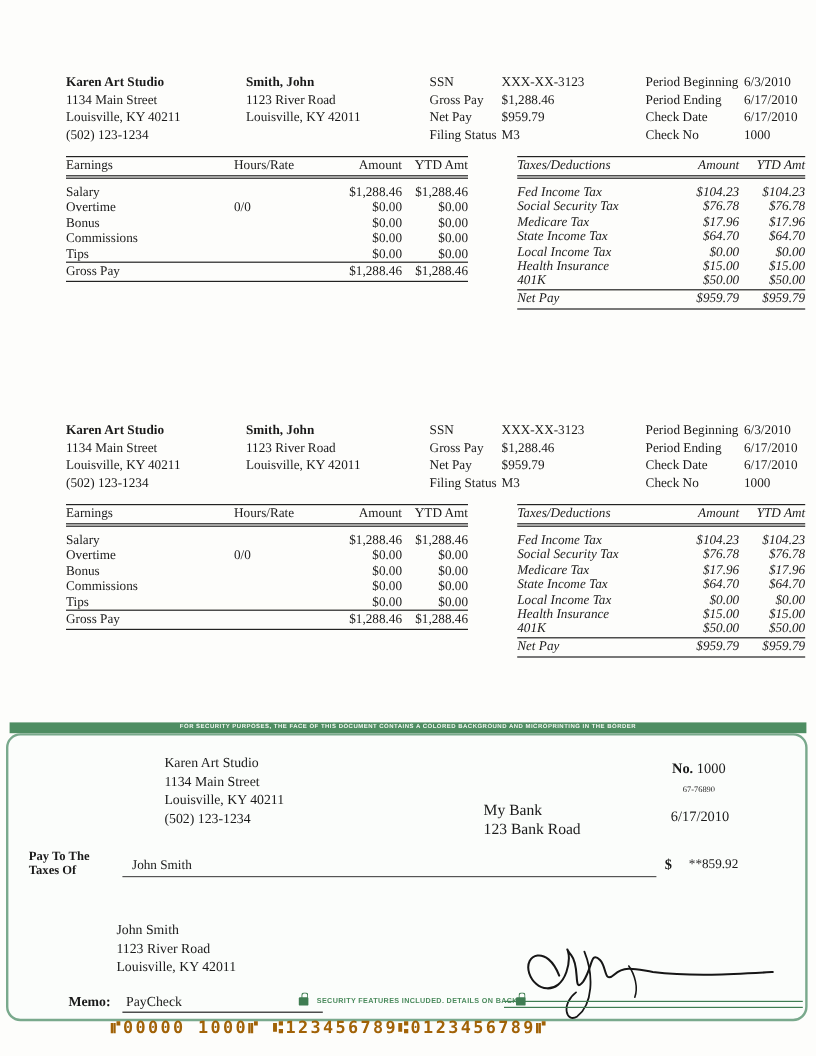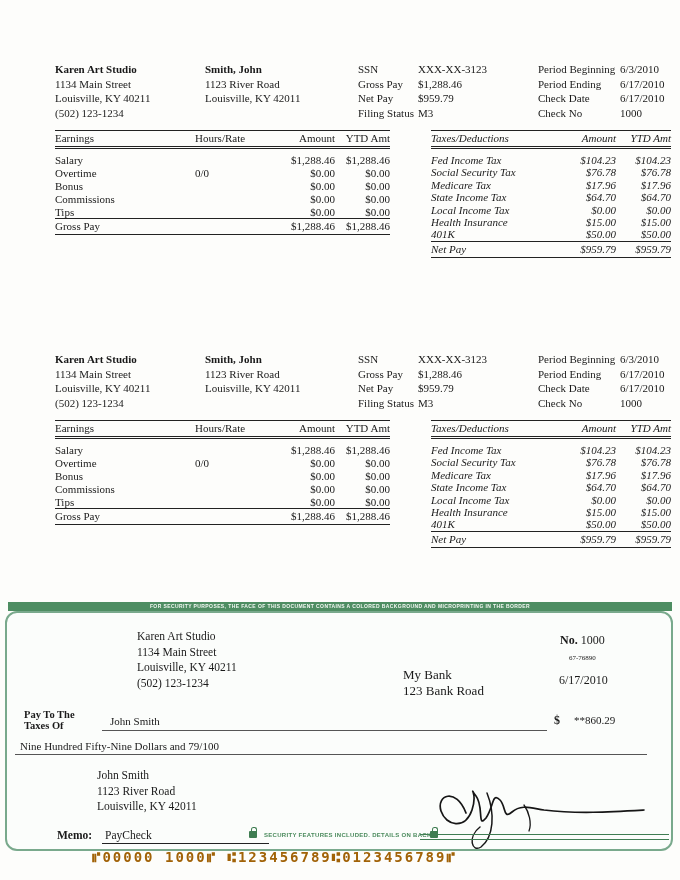--- a/index.html
+++ b/index.html
@@ -391,25 +391,22 @@
   <div class="paytolabel">
     <div>Pay To The</div>
     <div>Taxes Of</div>
   </div>
 
   <div class="payee-line">
     <span class="payee-name">John Smith</span>
   </div>
 
   <div class="dollar">$</div>
-  <div class="amount-num">**860.29</div>
-
-  <div class="words-line">
-    <span class="amount-words">Nine Hundred Fifty-Nine Dollars and 79/100</span>
-  </div>
+  <div class="amount-num">**859.92</div>
+
 
   <div class="chk-payee-addr">
     <div>John Smith</div>
     <div>1123 River Road</div>
     <div>Louisville, KY 42011</div>
   </div>
 
   <svg class="sig" width="230" height="72" viewBox="0 0 230 72">
     <g stroke="#161616" fill="none" stroke-linecap="round">
       <path stroke-width="1.7" d="M34 34 C 24 8, 4 16, 9 32 C 14 47, 33 51, 40 31 C 46 13, 36 7, 44 17 C 52 27, 45 50, 54 39 C 62 27, 60 13, 68 21 C 74 27, 71 41, 80 33 C 89 25, 99 29, 112 31 C 145 35, 178 33, 212 31"></path>

